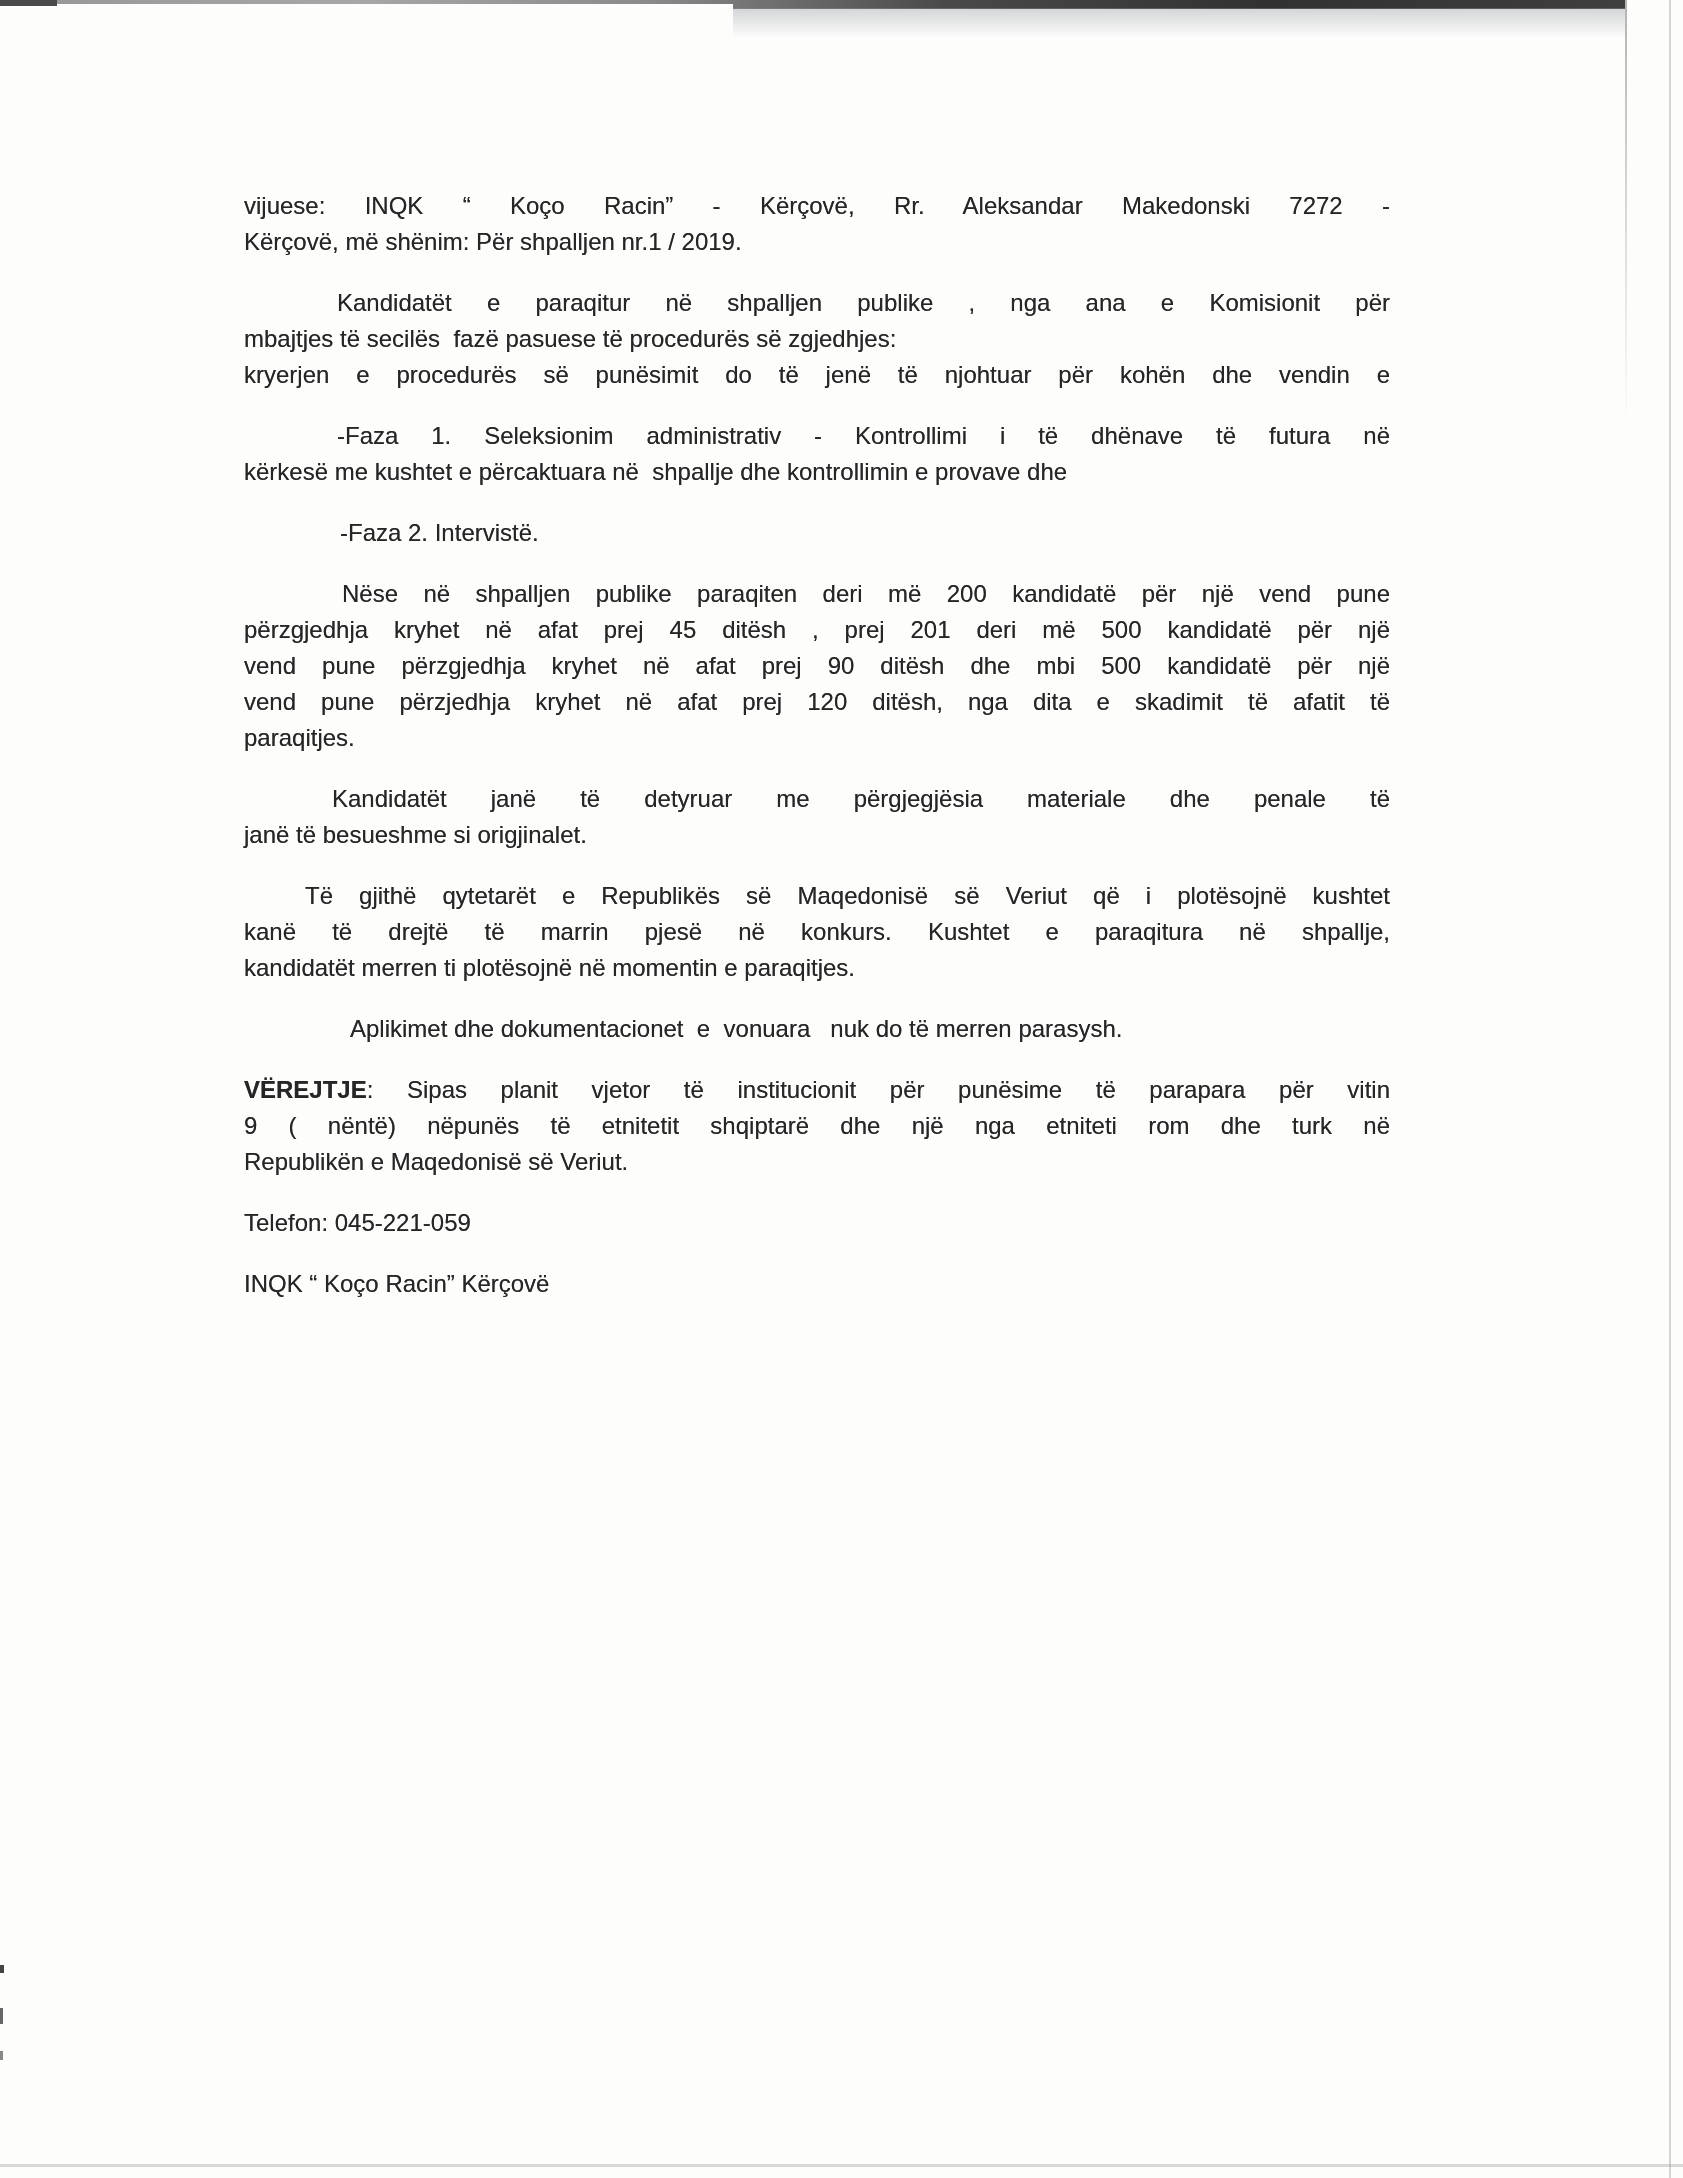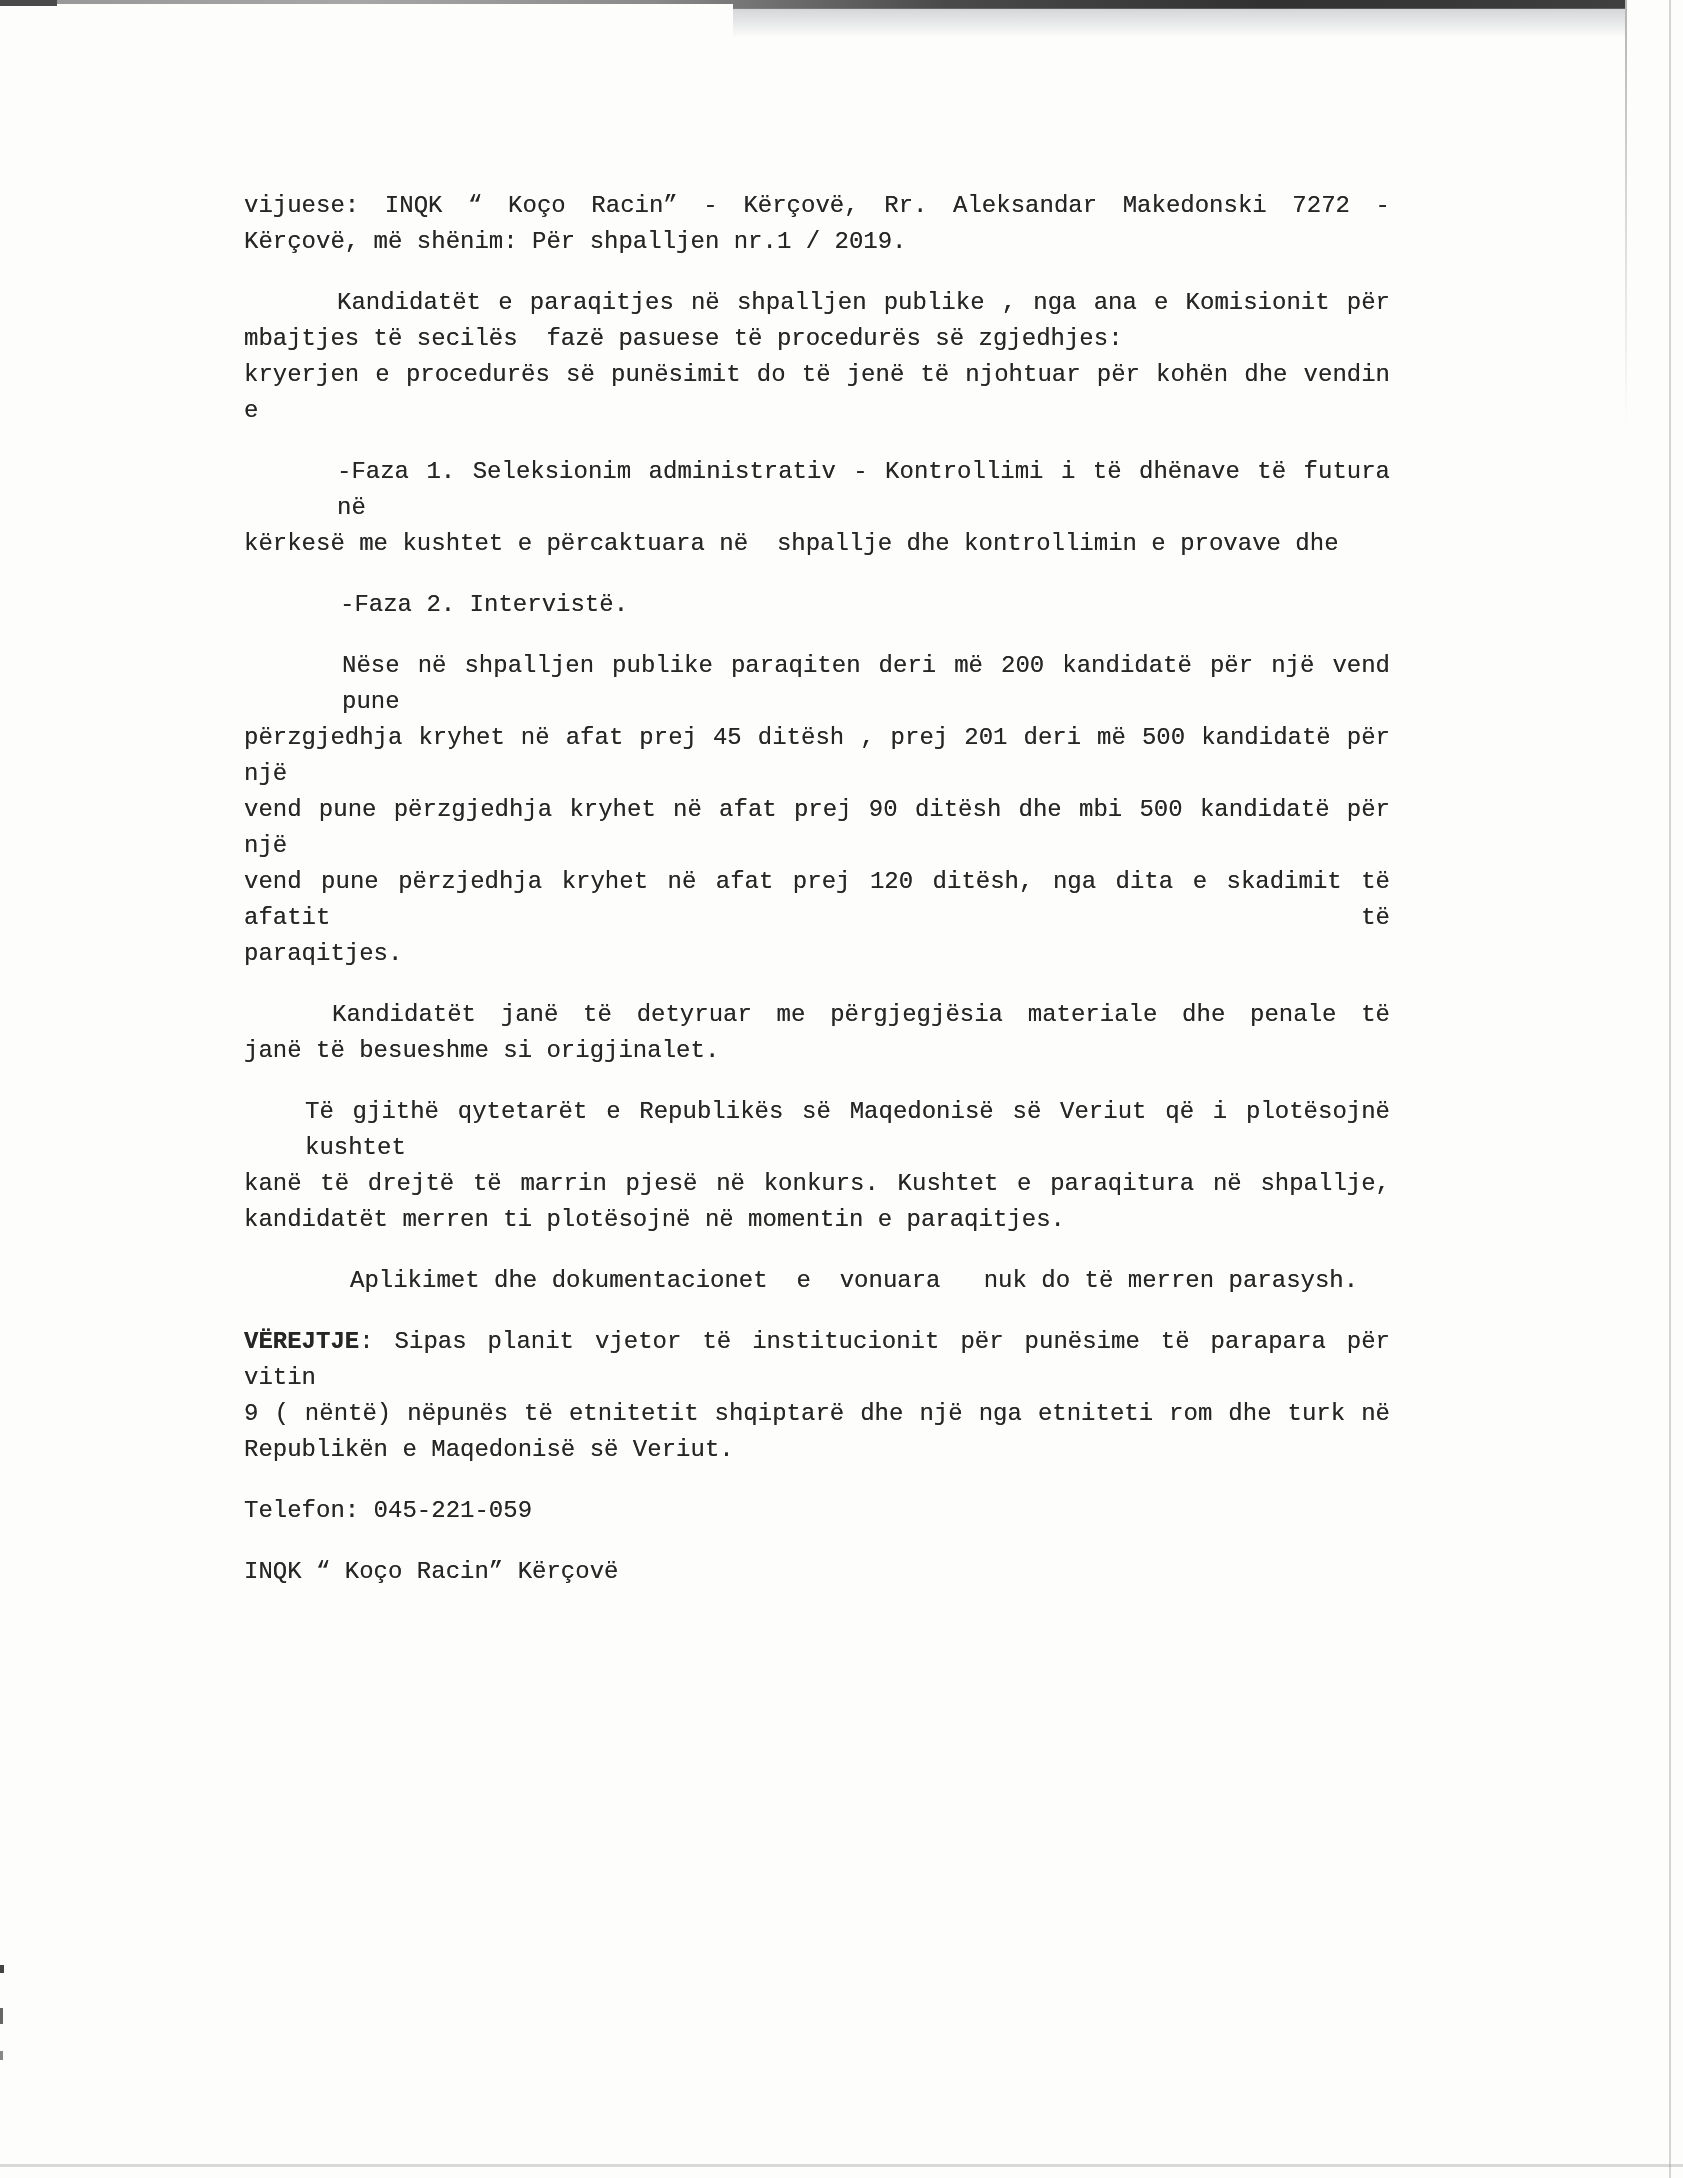--- a/index.html
+++ b/index.html
@@ -50,21 +50,21 @@
 
   
   .content{
     position:absolute;
     left:244px;top:188px;width:1162px;
     font-size:24px;
     line-height:36px;
     color:var(--ink);
     text-shadow:0 0 0.5px rgba(30,30,30,.6);
   }
-  .para{margin:0 16px 25px 0;font-family:Liberation Mono, monospace;}
+  .para{margin:0 16px 25px 0;}
   .line{white-space:normal;}
   .jl{text-align:justify;text-align-last:justify;}
   .ll{text-align:center;text-align-last:left;}
   .in62{padding-left:61px;}
   .in89{padding-left:88px;}
   .in94{padding-left:93px;}
   .in97{padding-left:96px;}
   .in99{padding-left:98px;}
   .in107{padding-left:106px;}
   .bold{font-weight:bold;}
@@ -92,21 +92,21 @@
   <div class="artifact speck3"></div>
 
   <div class="content">
 
     <div class="para">
       <div class="line jl">vijuese: INQK “ Koço Racin” - Kërçovë, Rr. Aleksandar Makedonski 7272 -</div>
       <div class="line ll">Kërçovë, më shënim: Për shpalljen nr.1 / 2019.</div>
     </div>
 
     <div class="para">
-      <div class="line jl in94">Kandidatët e paraqitjes në shpalljen publike , nga ana e Komisionit për</div>
+      <div class="line jl in94">Kandidatët e paraqitur në shpalljen publike , nga ana e Komisionit për</div>
       <div class="line ll">mbajtjes të secilës&nbsp; fazë pasuese të procedurës së zgjedhjes:</div>
       <div class="line jl">kryerjen e procedurës së punësimit do të jenë të njohtuar për kohën dhe vendin e</div>
     </div>
 
     <div class="para">
       <div class="line jl in94">-Faza 1. Seleksionim administrativ - Kontrollimi i të dhënave të futura në</div>
       <div class="line ll">kërkesë me kushtet e përcaktuara në&nbsp; shpallje dhe kontrollimin e provave dhe</div>
     </div>
 
     <div class="para">

